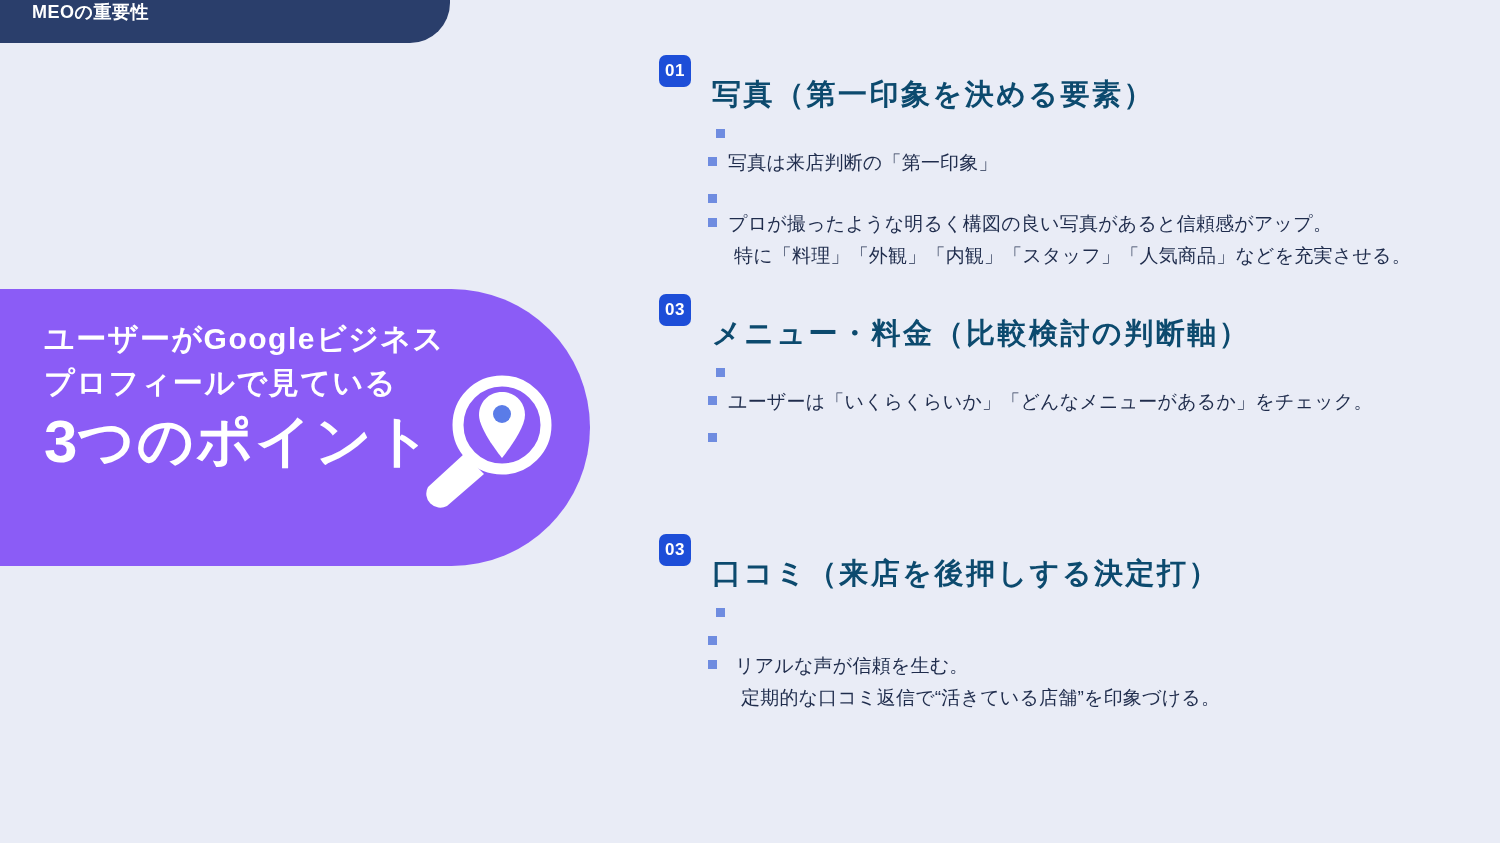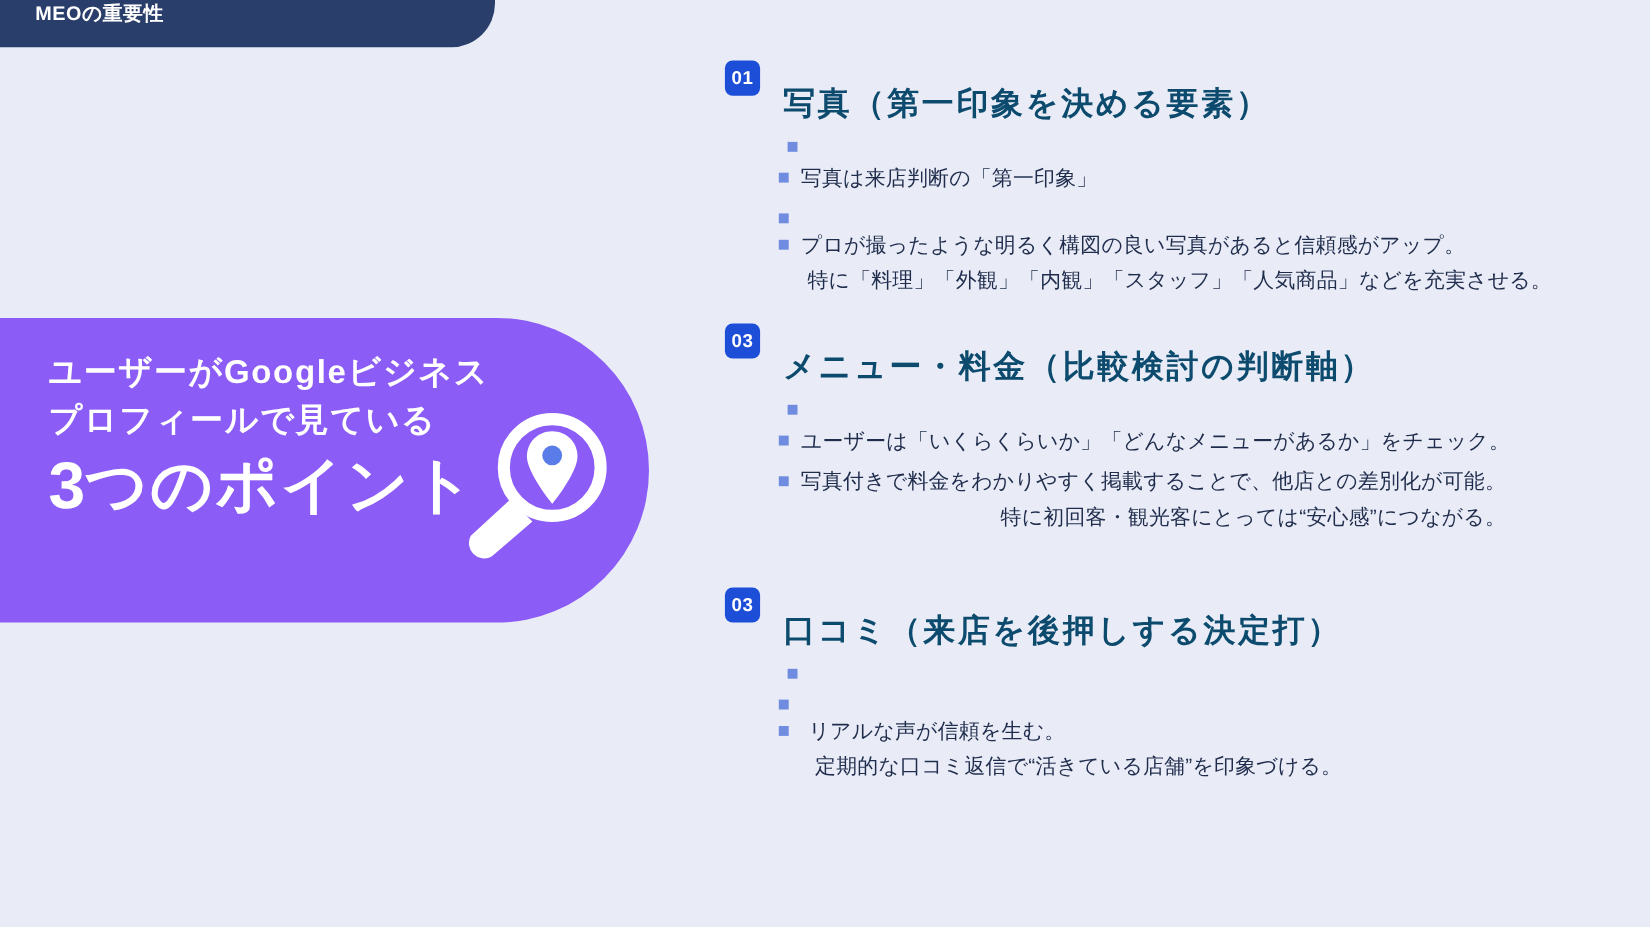--- a/index.html
+++ b/index.html
@@ -243,21 +243,20 @@
       <div class="bullet-row empty-row">
         <span class="bullet-mark"></span>
         <span class="bullet-text"></span>
       </div>
       <div class="bullet-row">
         <span class="bullet-mark"></span>
         <span class="bullet-text">ユーザーは「いくらくらいか」「どんなメニューがあるか」をチェック。</span>
       </div>
       <div class="bullet-row">
         <span class="bullet-mark"></span>
-        <span class="bullet-text"><span>写真付きで料金をわかりやすく掲載することで、他店との差別化が可能。</span><span class="line2">特に初回客・観光客にとっては“安心感”につながる。</span></span>
       </div>
     </div>
   </div>
 
   <div class="section section-03">
     <div class="badge">03</div>
     <div class="section-heading">口コミ（来店を後押しする決定打）</div>
     <div class="bullet-list">
       <div class="bullet-row empty-row">
         <span class="bullet-mark"></span>

